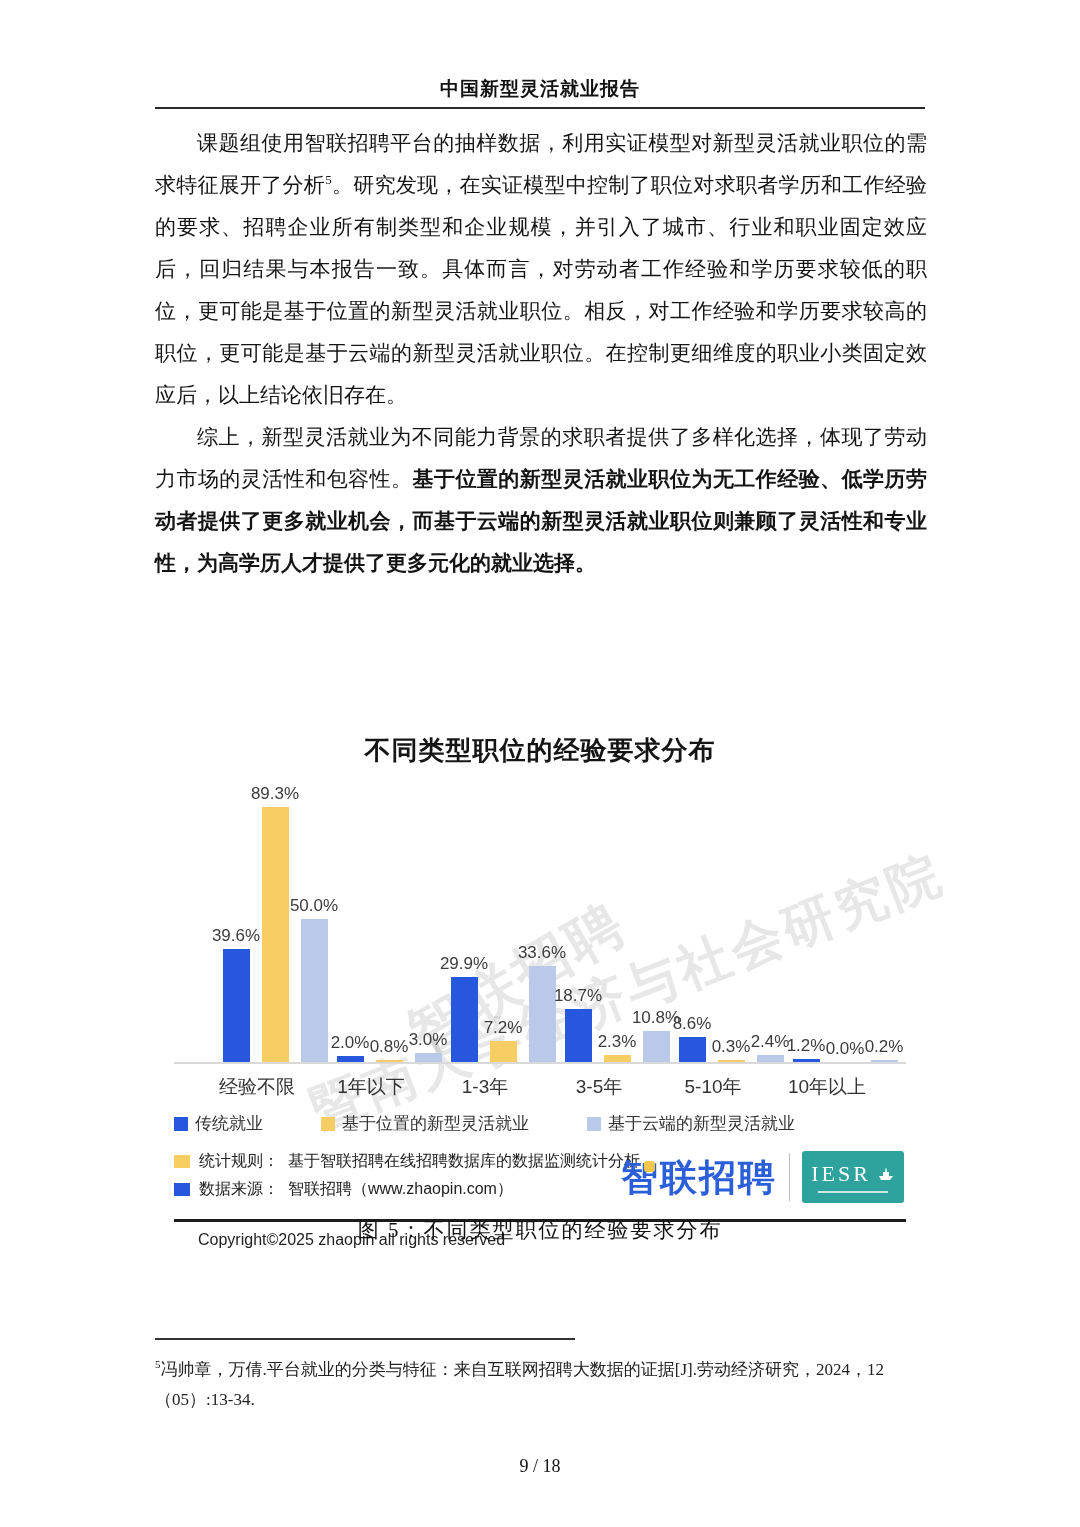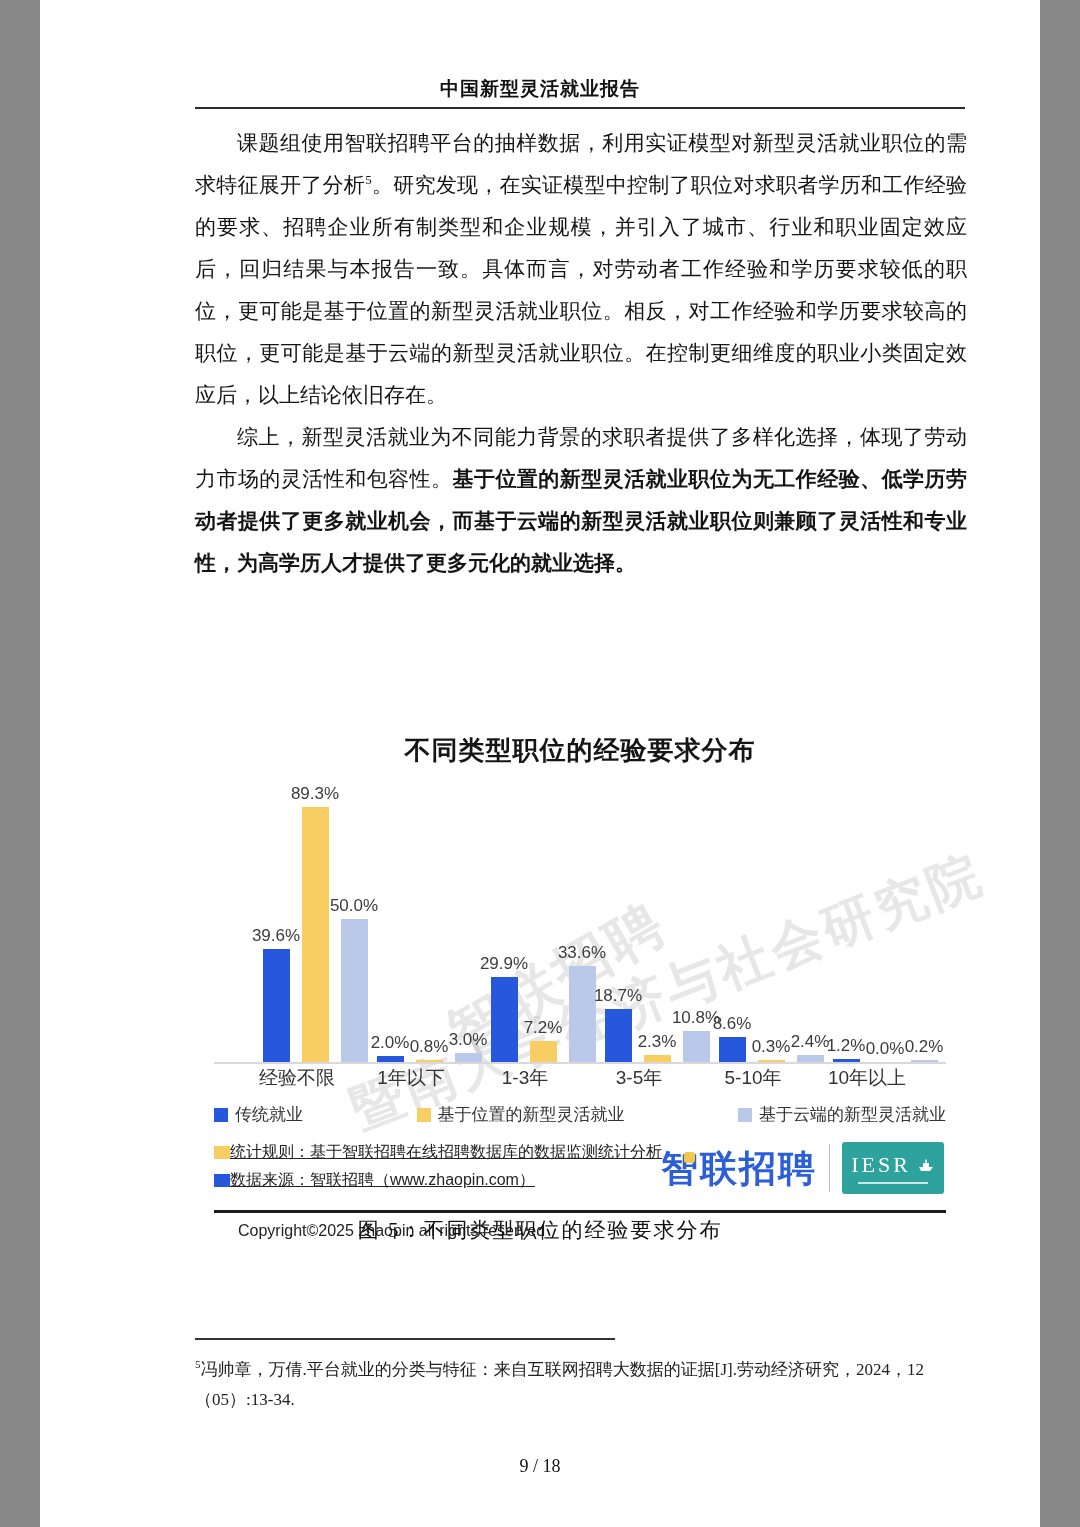--- a/index.html
+++ b/index.html
@@ -1,19 +1,19 @@
 <!DOCTYPE html>
 <html><head>
 <meta charset="utf-8">
 <style>
   * { box-sizing: border-box; margin: 0; padding: 0; }
   html,body { background:#888; }
   .page {
     position: relative;
-    width: 1000px; height: 1527px;
+    width: 1080px; height: 1527px;
     margin: 0 auto;
     background: #ffffff;
     font-family: "Liberation Serif", serif;
     color: #141414;
     overflow: hidden;
   }
   
   .header-title {
     position: absolute; top: 76px; left: 0; width: 100%;
     text-align: center;
@@ -58,37 +58,37 @@
   .bars-row { display: flex; align-items: flex-end; gap: 3px; height: 290px; }
   .bar-col {
     display: flex; flex-direction: column; justify-content: flex-end;
     align-items: center; width: 27px; padding-left: 36px;
   }
   .bar-value {
     font-size: 17px; color: #3c3c3c; white-space: nowrap;
     margin-bottom: 3px; z-index: 3;
   }
   .bar-rect { width: 27px; }
-  .x-label { margin-top: 3px; font-size: 19px; color: #333; white-space: nowrap; }
+  .x-label { margin-top: 12px; font-size: 19px; color: #333; white-space: nowrap; }
   
   .wm {
     position: absolute; white-space: nowrap; pointer-events: none;
     font-weight: bold; color: rgba(135,135,135,0.20);
     transform-origin: left center; z-index: 0;
     letter-spacing: 4px;
   }
   .wm1 { left: 240px; top: 268px; font-size: 56px; transform: rotate(-30deg); }
   .wm2 { left: 140px; top: 345px; font-size: 52px; transform: rotate(-21deg); }
   
-  .legend { display: flex; justify-content: space-between; gap: 58px; margin-top: 12px; position: relative; z-index: 2; }
+  .legend { display: flex; justify-content: flex-start; gap: 58px; margin-top: 12px; position: relative; z-index: 2; }
   .legend-item { display: flex; align-items: center; gap: 7px; font-size: 17px; color: #333; }
   .legend-swatch { width: 14px; height: 14px; display: inline-block; }
   
   .chart-footer { position: relative; margin-top: 16px; height: 62px; }
-  .src-row { display: flex; align-items: center; font-size: 16px; color: #222; margin-top: 7px; text-decoration: underline; }
+  .src-row { display: flex; align-items: center; gap: 9px; font-size: 16px; color: #222; margin-top: 7px; }
   .src-swatch { width: 16px; height: 13px; display: inline-block; flex: none; }
   .logo-zone { position: absolute; right: 2px; top: 0px; display: flex; align-items: center; gap: 12px; }
   .zp-logo {
     position: relative; font-size: 37px; font-weight: bold; color: #2B5FD9;
     letter-spacing: 2px; line-height: 1;
   }
   .zp-dot { position: absolute; width: 11px; height: 11px; background: #F5C84B; border-radius: 3px; left: 23px; top: 2px; }
   .logo-divider { width: 1px; height: 48px; background: #c0c0c0; }
   .iesr-box {
     width: 102px; height: 52px; background: #2EA39D; border-radius: 3px;

